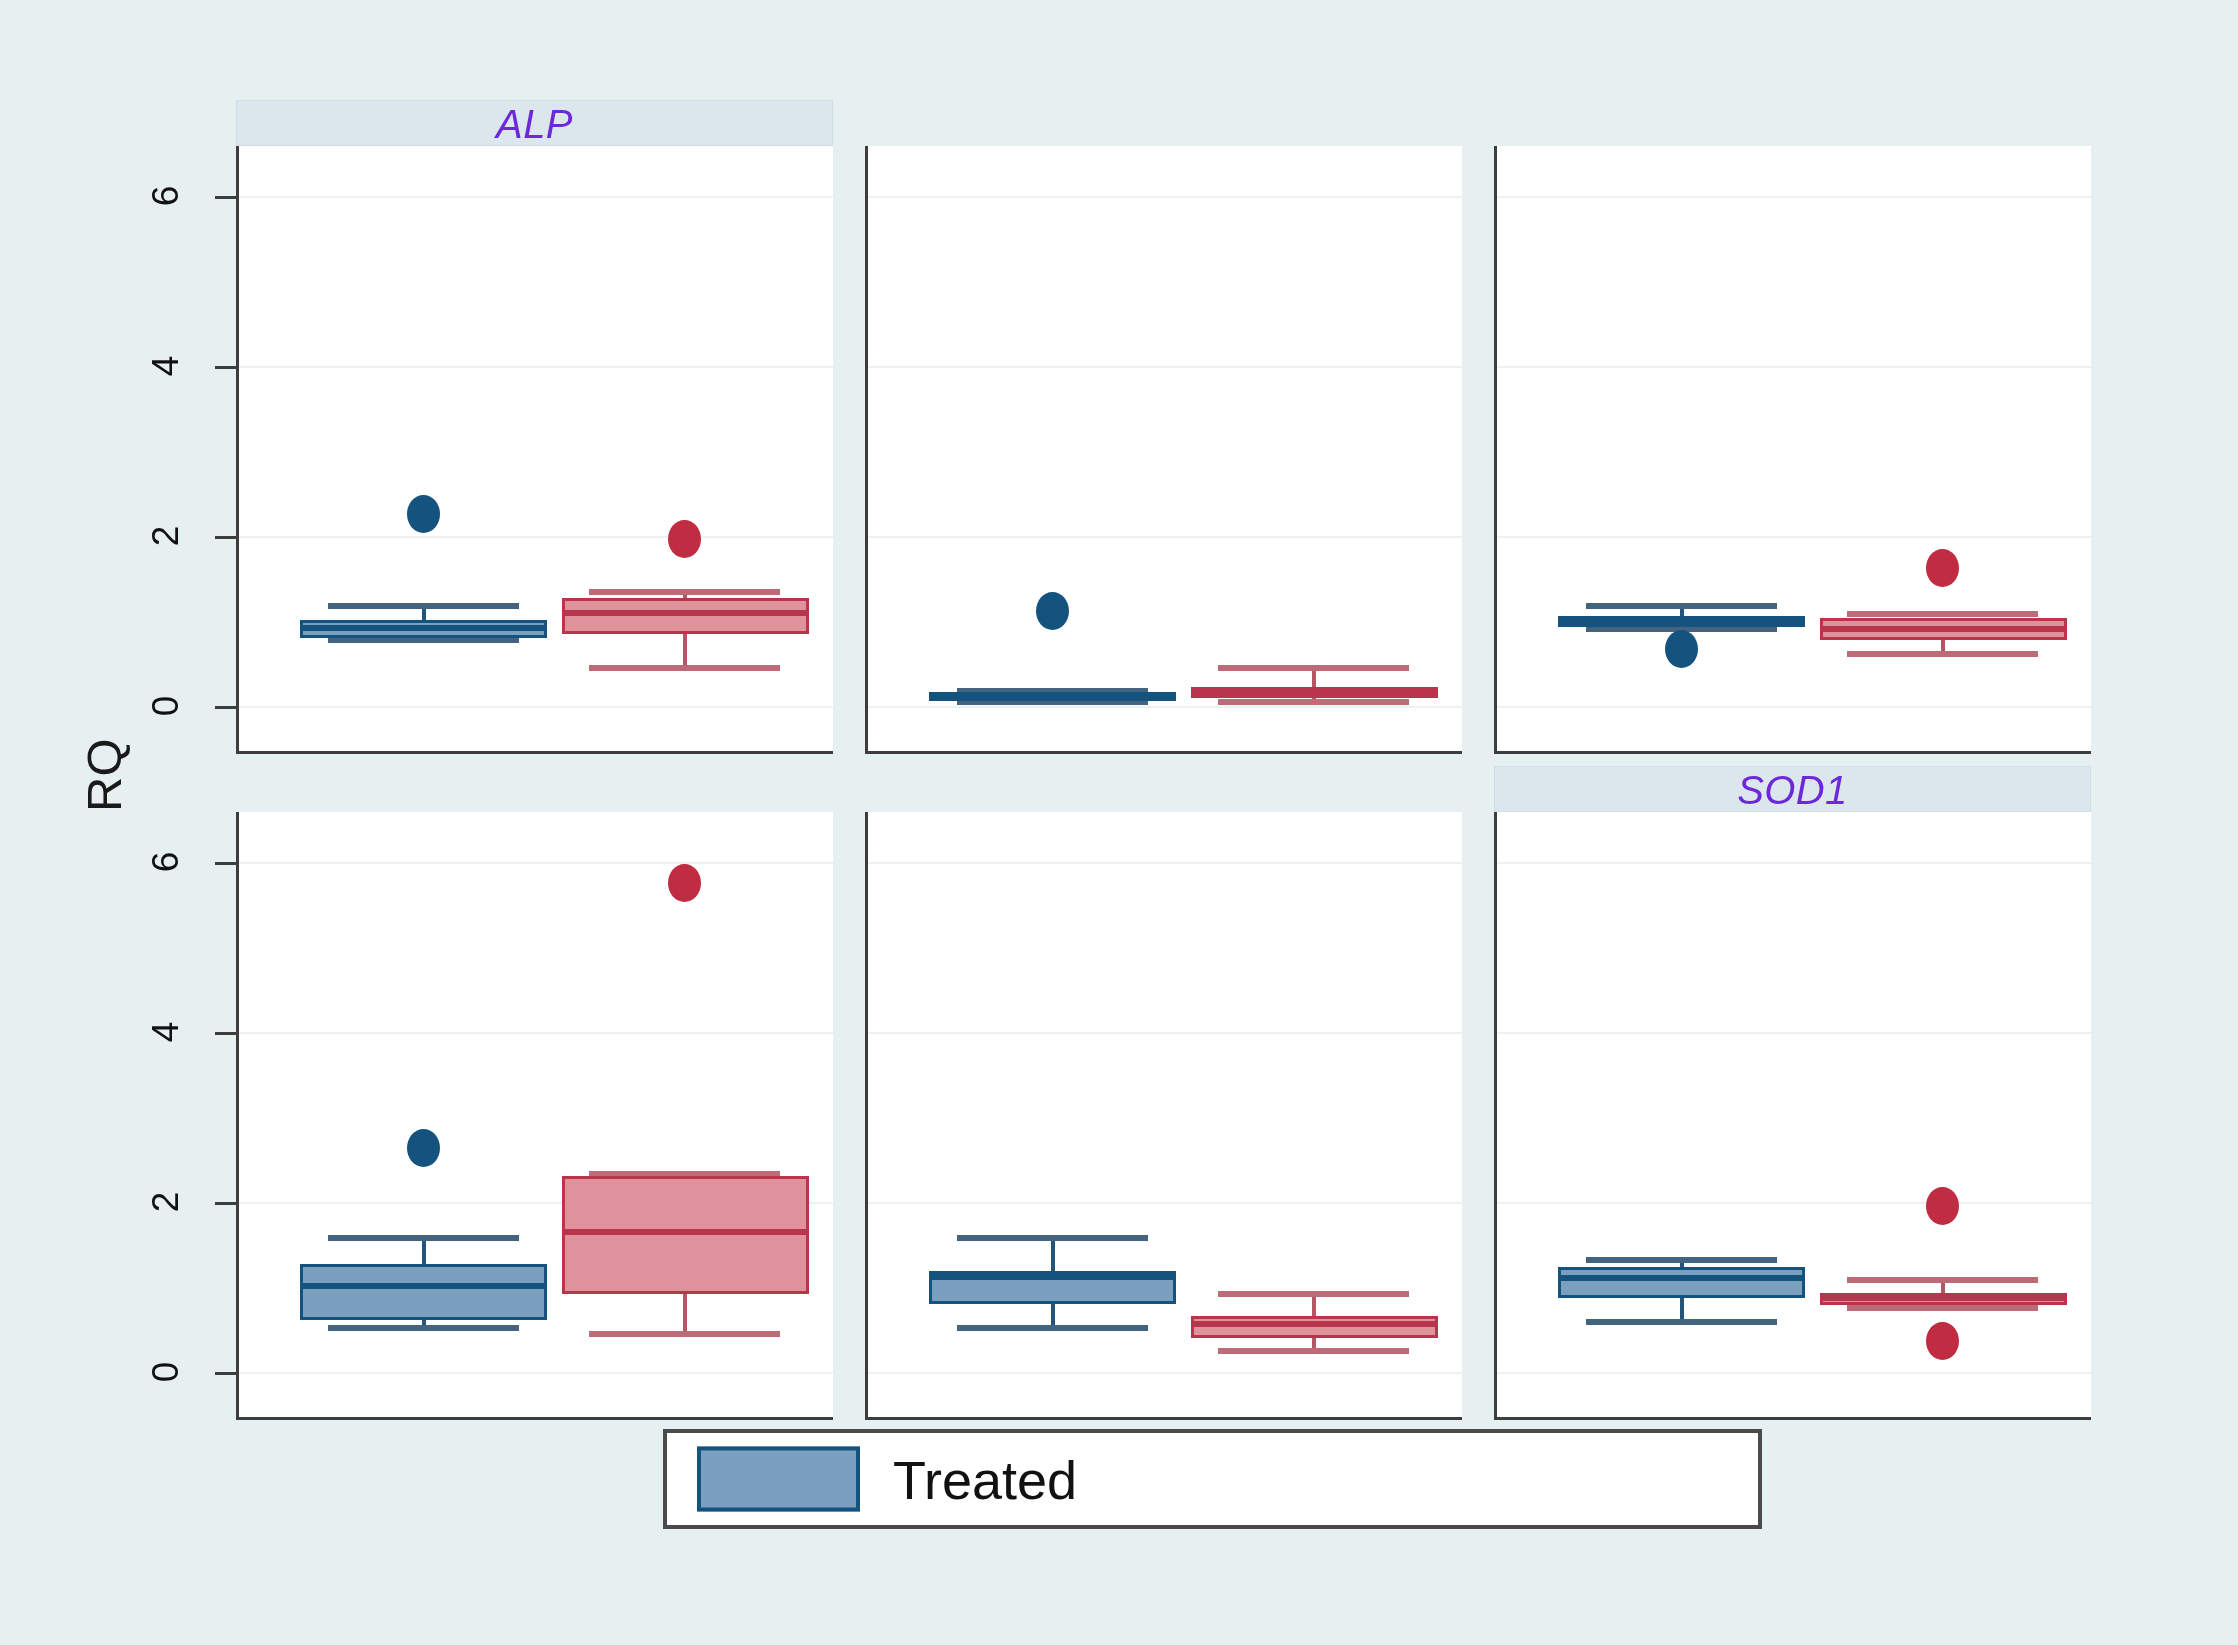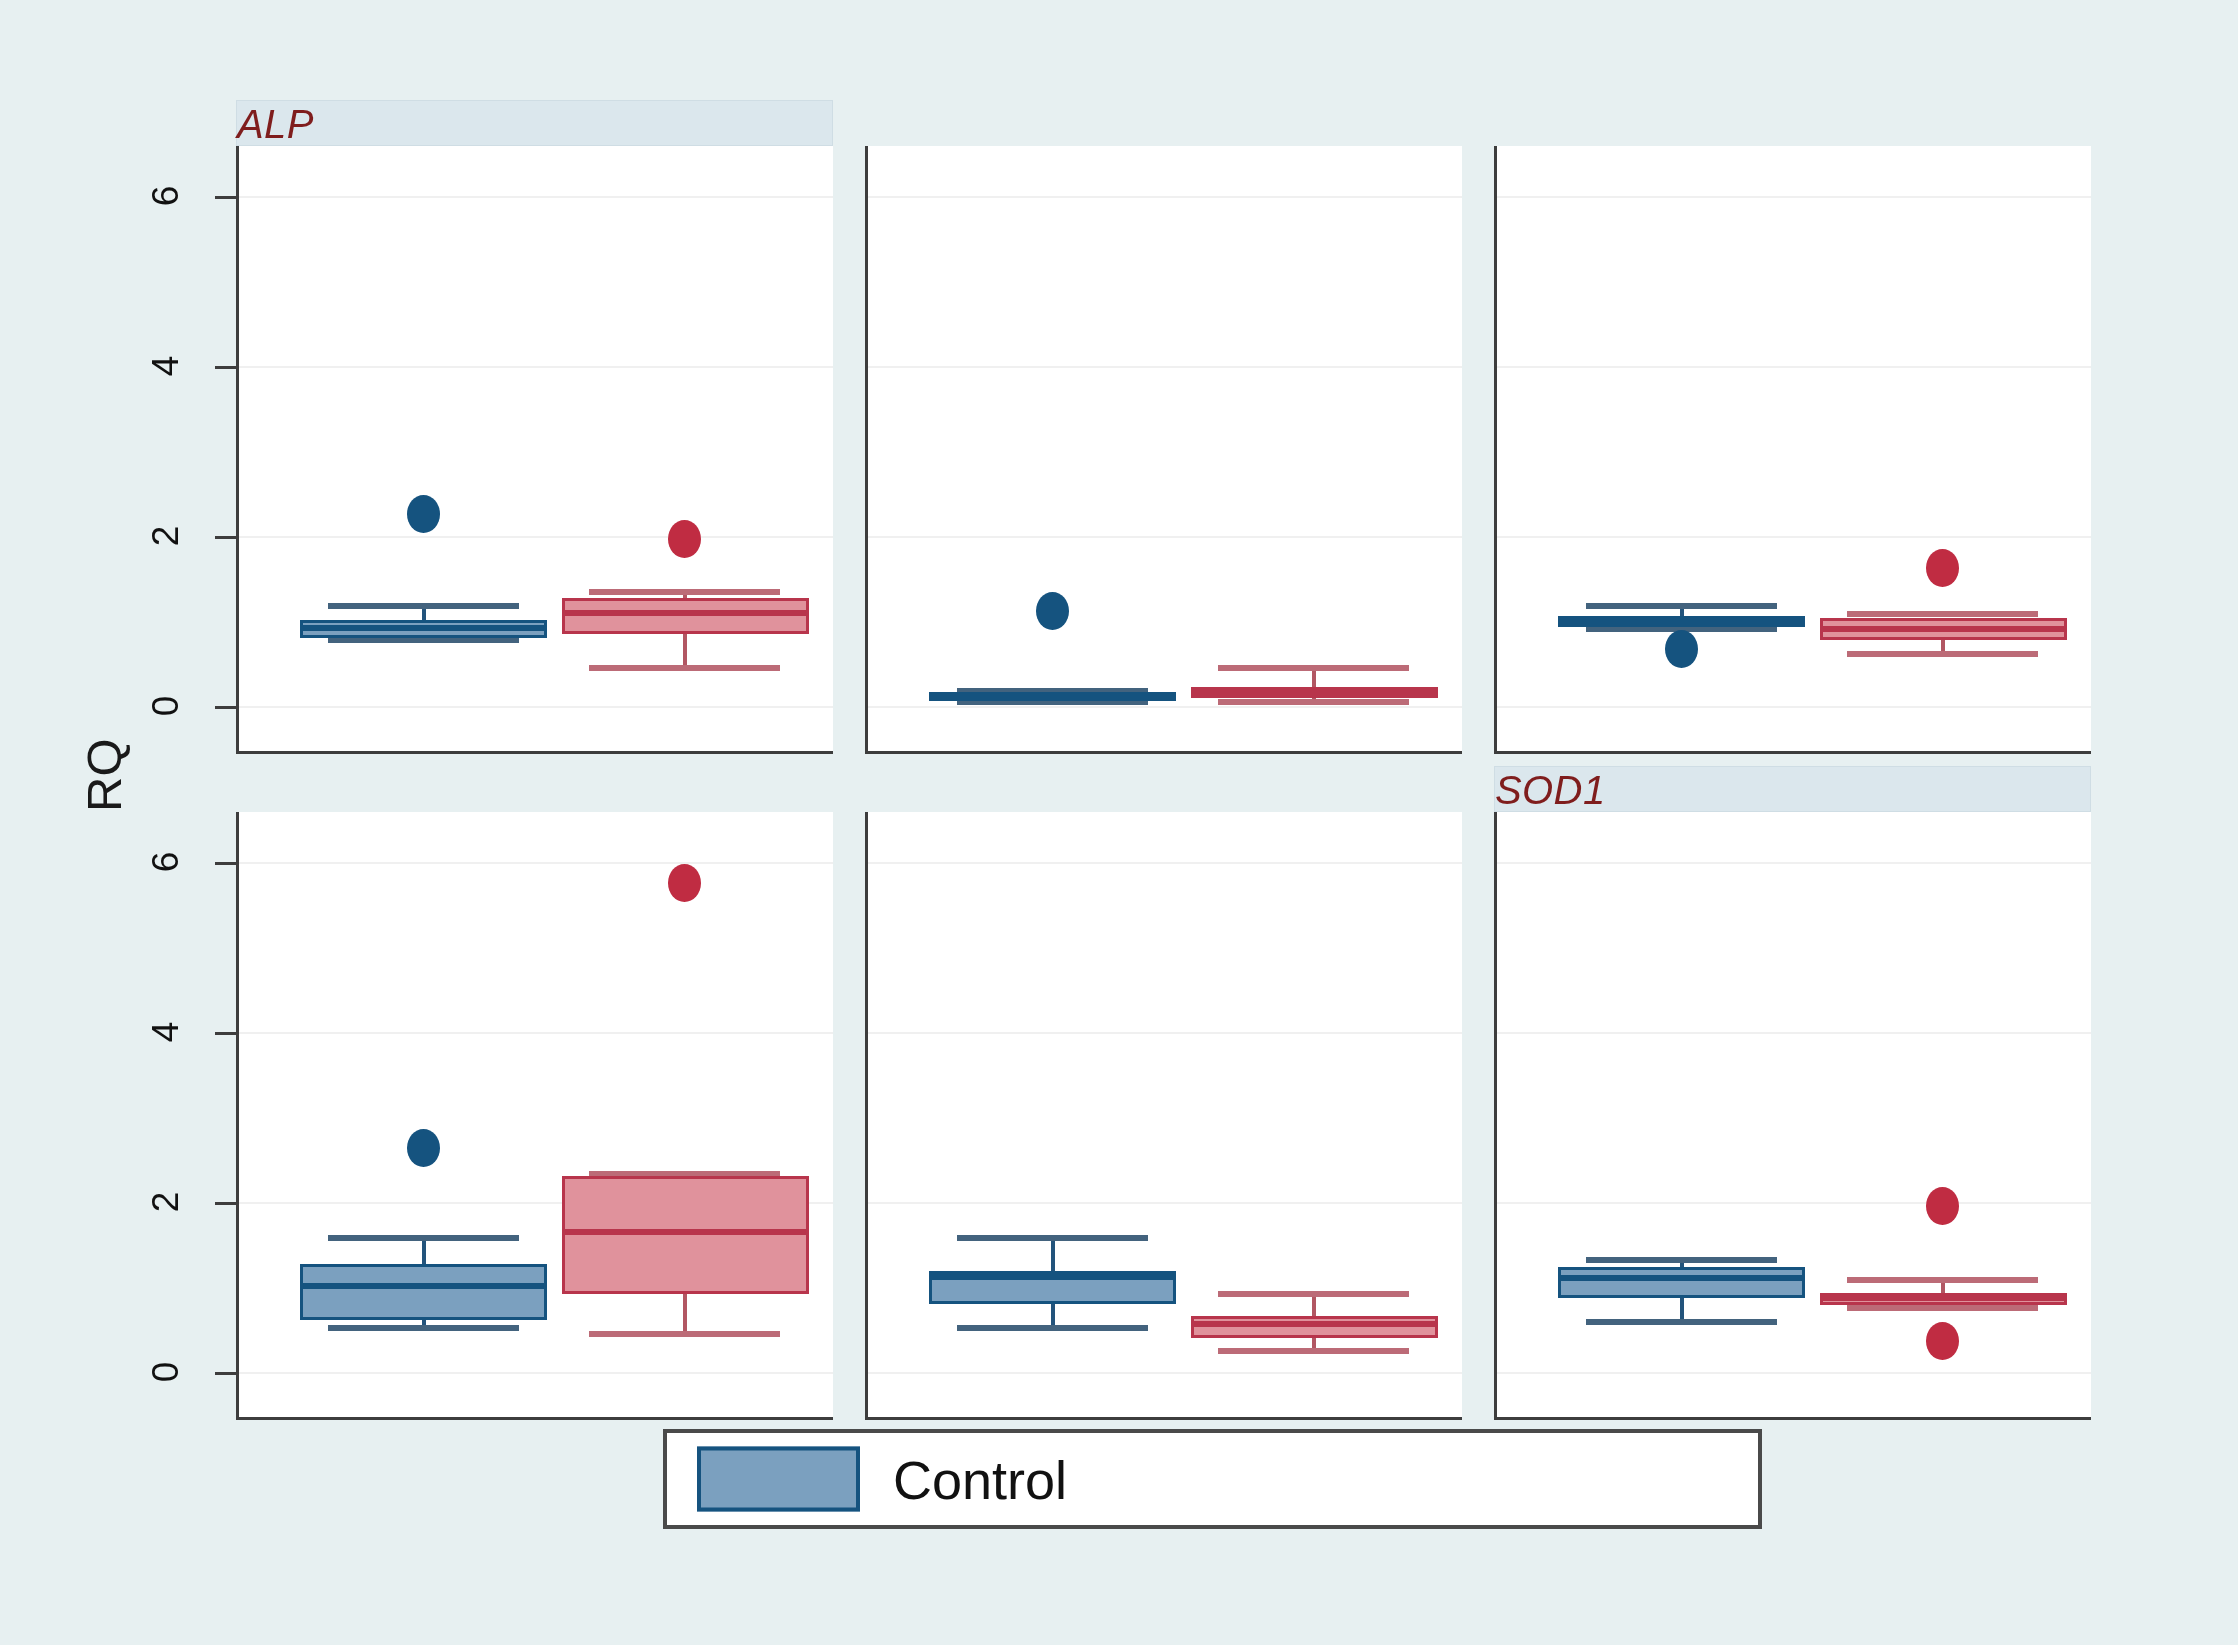--- a/index.html
+++ b/index.html
@@ -26,24 +26,25 @@
   .panel-strip{
     position:absolute;left:0;top:0;
     width:100%;height:46px;
     background:#dbe7ed;
     border:0.8px solid #cfdde4;
     box-sizing:border-box;
   }
   .panel-strip span{
     display:block;
     width:100%;
+    text-align:center;
     font-style:italic;
     font-size:40px;
     line-height:46px;
-    color:#7f1d1d;
+    color:#6d28d9;
     letter-spacing:0.4px;
   }
   .plotarea{
     position:absolute;left:0;
     background:#ffffff;
     border-left:3.2px solid #3d3d3d;
     border-bottom:3.2px solid #3d3d3d;
     box-sizing:border-box;
   }
   .gridline{
@@ -279,17 +280,17 @@
           <div class="median treated" style="left: 323px; top: 483px; width: 247px;"></div>
           <div class="outlier treated" style="left: 429px; top: 375px; width: 33px; height: 38px;"></div>
           <div class="outlier treated" style="left: 429px; top: 510px; width: 33px; height: 38px;"></div>
         </div>
       </div>
     </div>
 
   <div id="legend">
       <div class="legend-item" style="left: 30px;">
         <div class="legend-swatch control"></div>
-        <div class="legend-label">Control</div>
+        <div class="legend-label">Treated</div>
       </div>
     </div>
 </div>
 
 
 </body></html>

